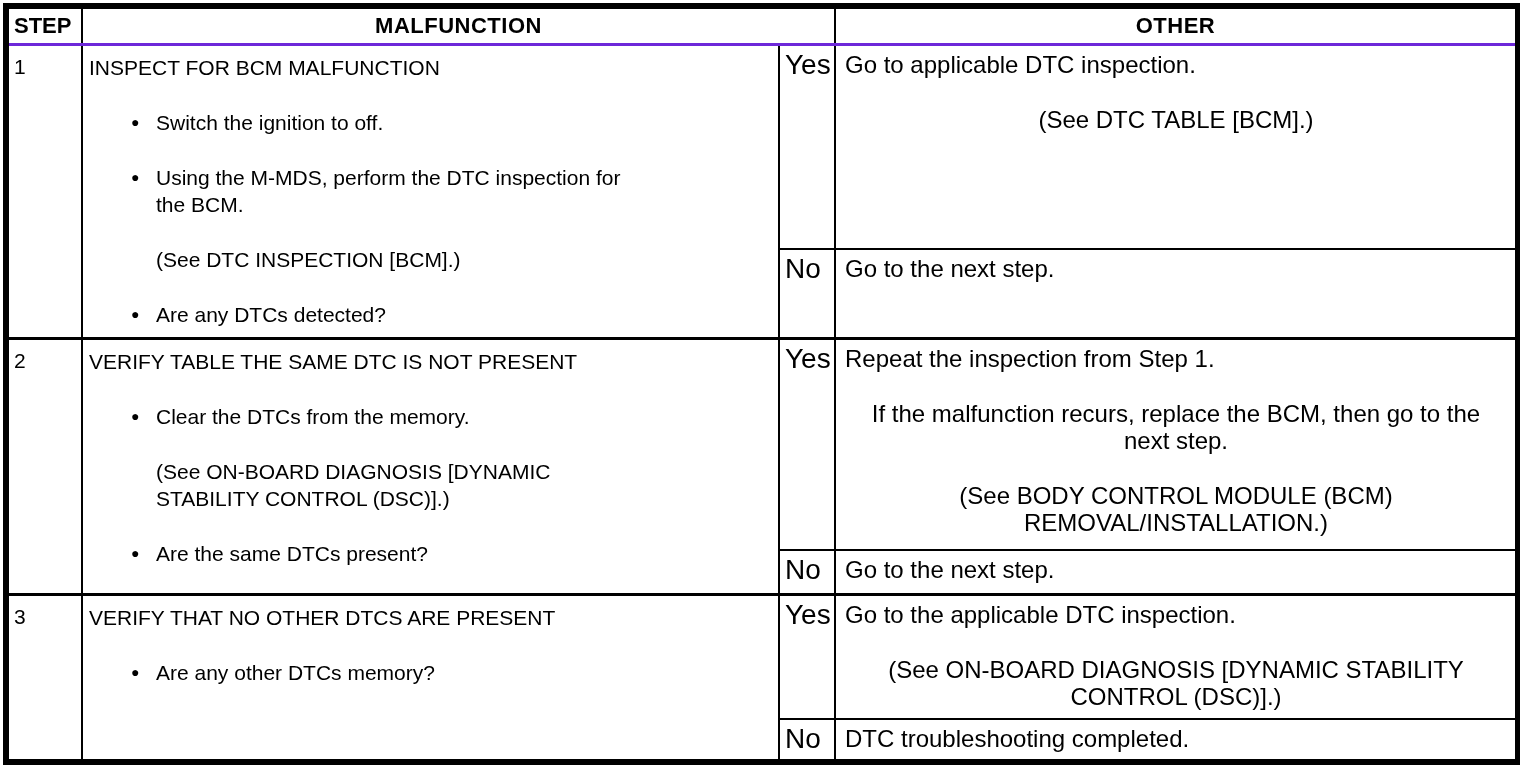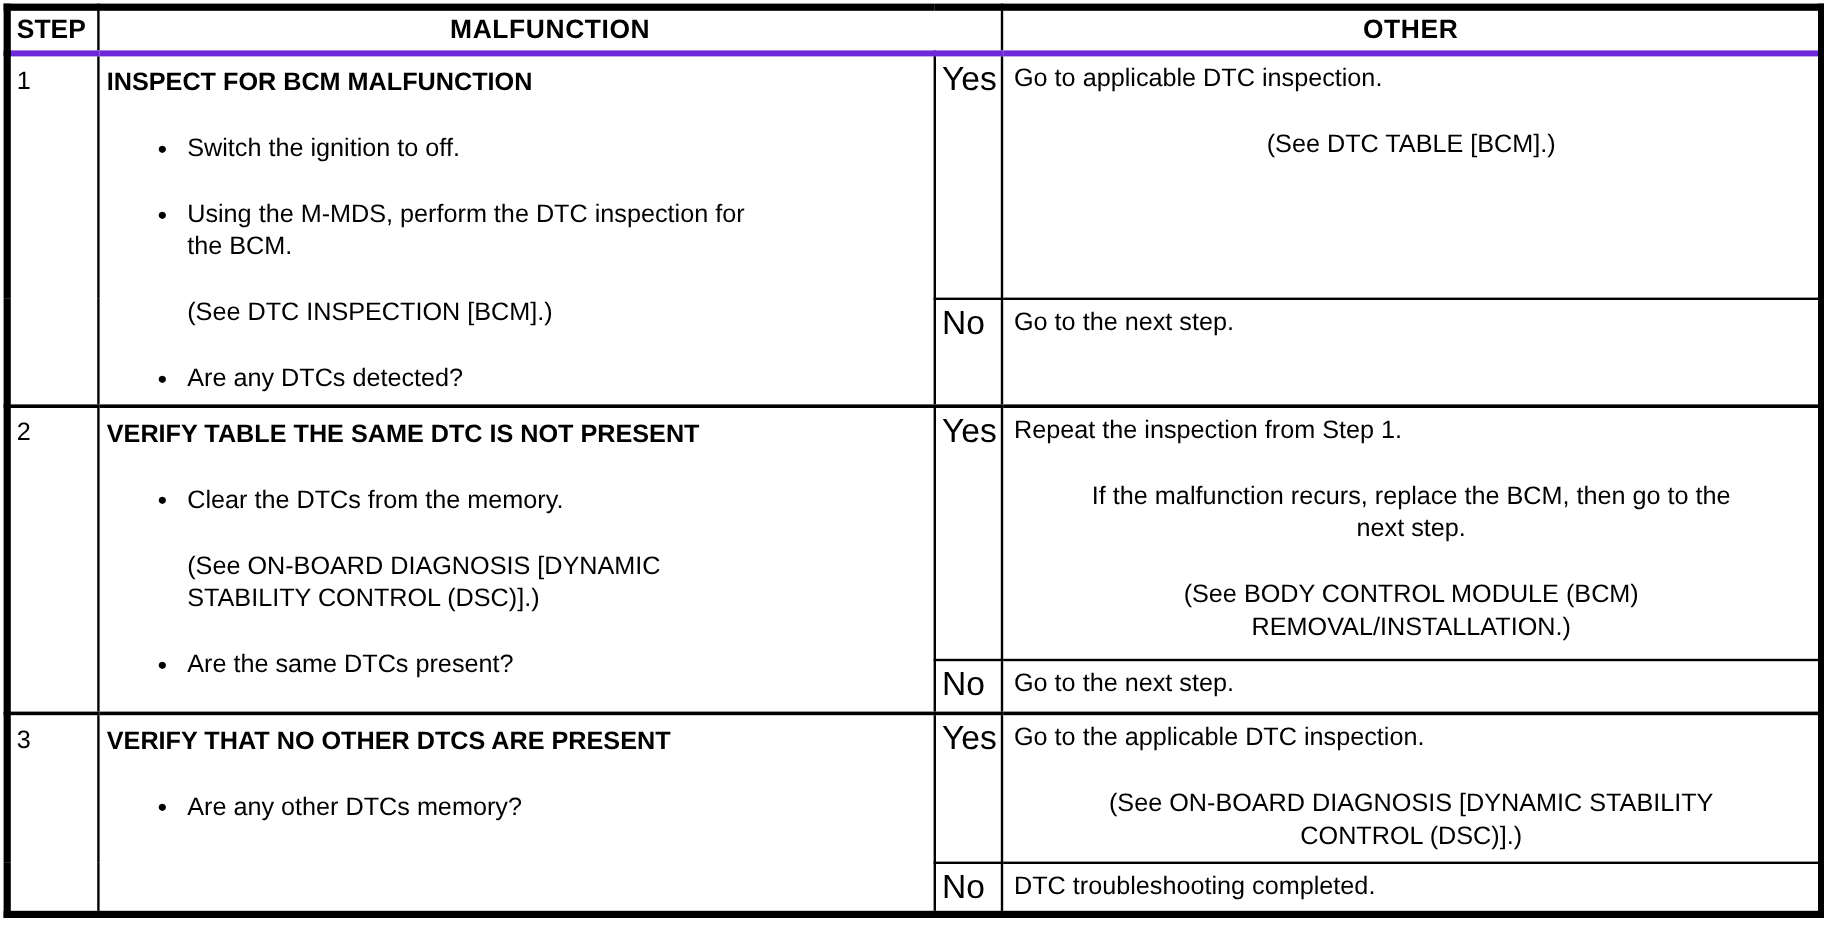--- a/index.html
+++ b/index.html
@@ -23,21 +23,21 @@
   }
   table.ts-table {
     border: 6px solid #000000;
   }
   .ts-table th, .ts-table td {
     border: 2px solid #000000;
     vertical-align: top;
     overflow: hidden;
   }
   .ts-table thead th {
-    border-bottom: 5px solid #6d28d9;
+    border-bottom: 3px solid #6d28d9;
     font-size: 22px;
     font-weight: bold;
     text-align: center;
     vertical-align: middle;
     height: 38px;
     padding: 2px 4px;
     letter-spacing: 0.5px;
   }
   .ts-table thead th.h-step { text-align: left; padding-left: 5px; letter-spacing: 0px; }
   tr.step-start td { border-top: 3px solid #000000; }
@@ -46,21 +46,21 @@
     font-size: 21px;
     line-height: 27px;
     padding: 7px 2px 0 5px;
   }
   td.c-insp {
     font-size: 21px;
     line-height: 27px;
     padding: 8px 8px 0 6px;
   }
   td.c-insp .title {
-    font-weight: bold;
+    font-weight: normal;
     line-height: 27px;
     white-space: pre-line;
   }
   .item {
     display: flex;
     margin-top: 28px;
     line-height: 27px;
   }
   .item .dot {
     flex: none;
@@ -71,21 +71,21 @@
   }
   .item .txt {
     white-space: pre-line;
   }
   td.c-yn {
     font-size: 28px;
     line-height: 27px;
     padding: 5px 2px 0 5px;
   }
   td.c-act {
-    font-size: 21px;
+    font-size: 24px;
     line-height: 27px;
     padding: 5px 8px 0 9px;
   }
   td.c-act .para {
     white-space: pre-line;
     line-height: 27px;
   }
   td.c-act .para:not(:first-child) {
     margin-top: 28px;
     text-align: center;

